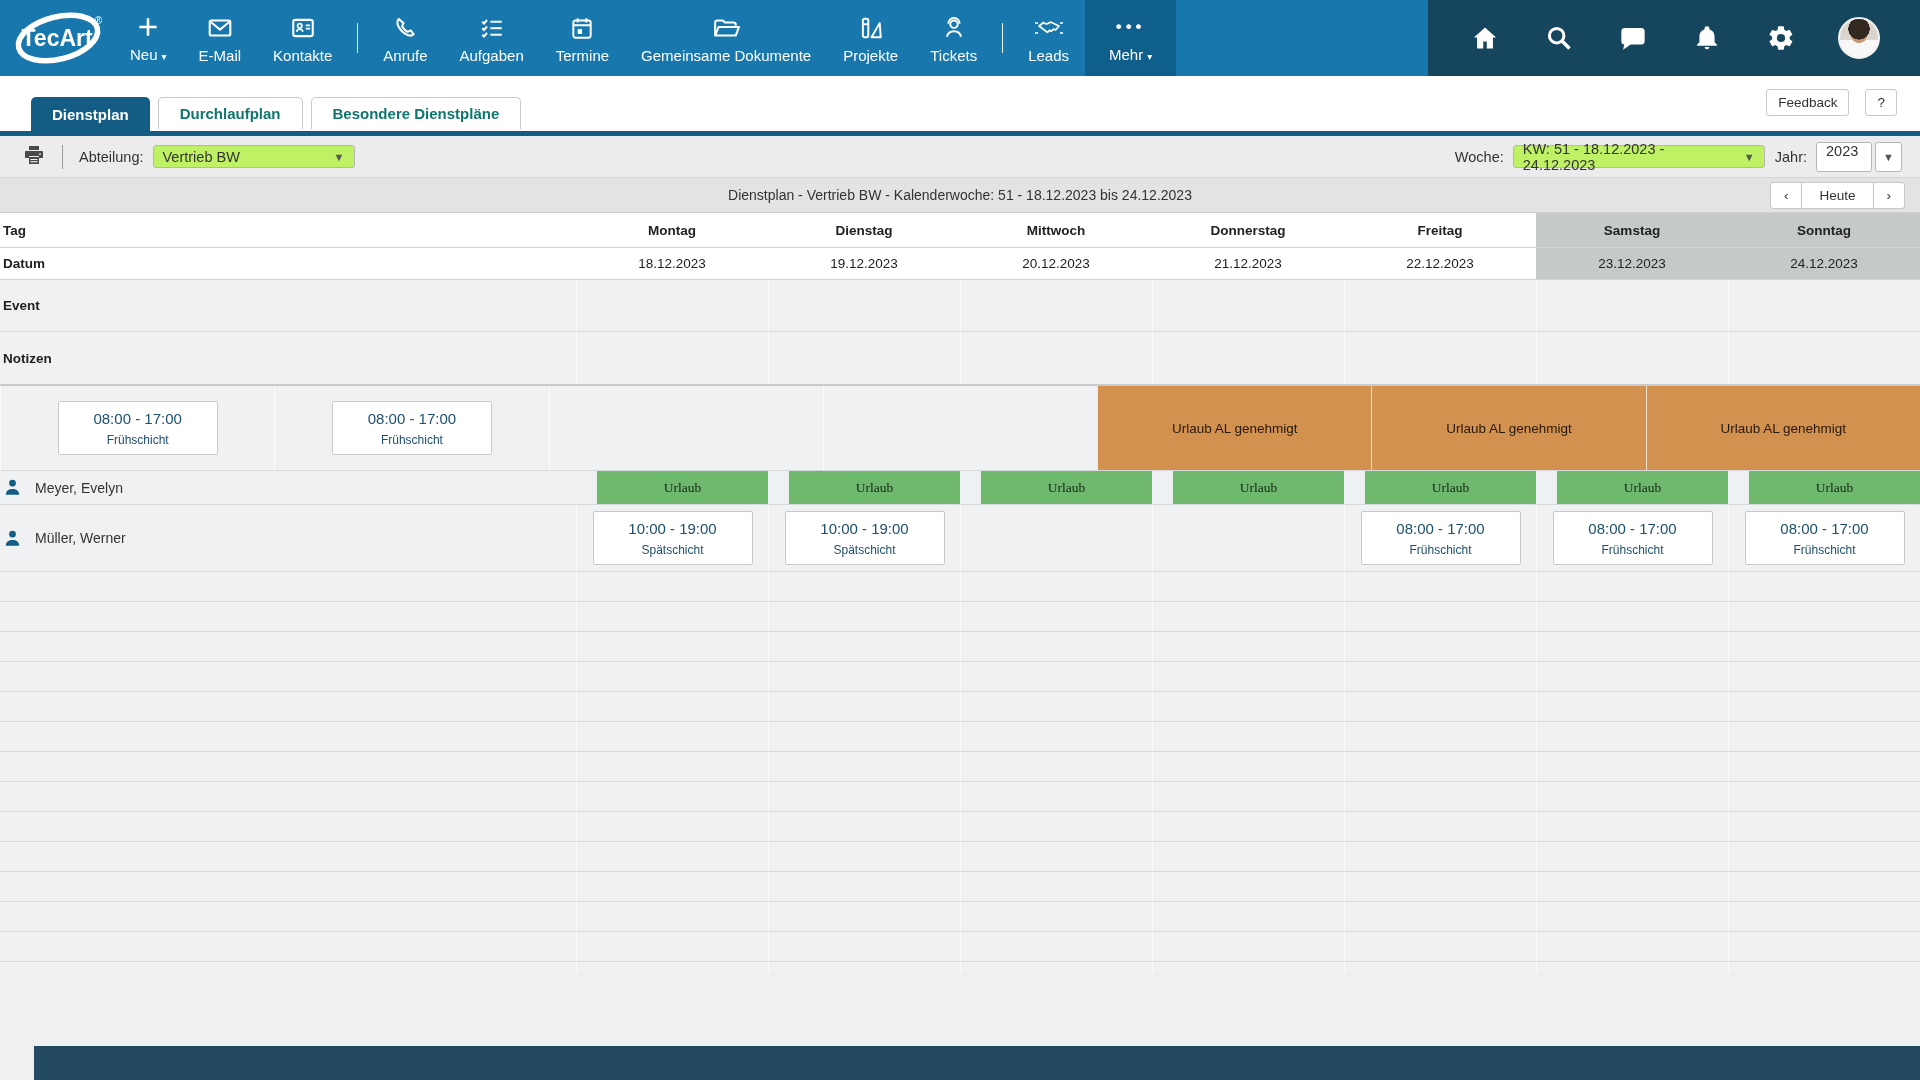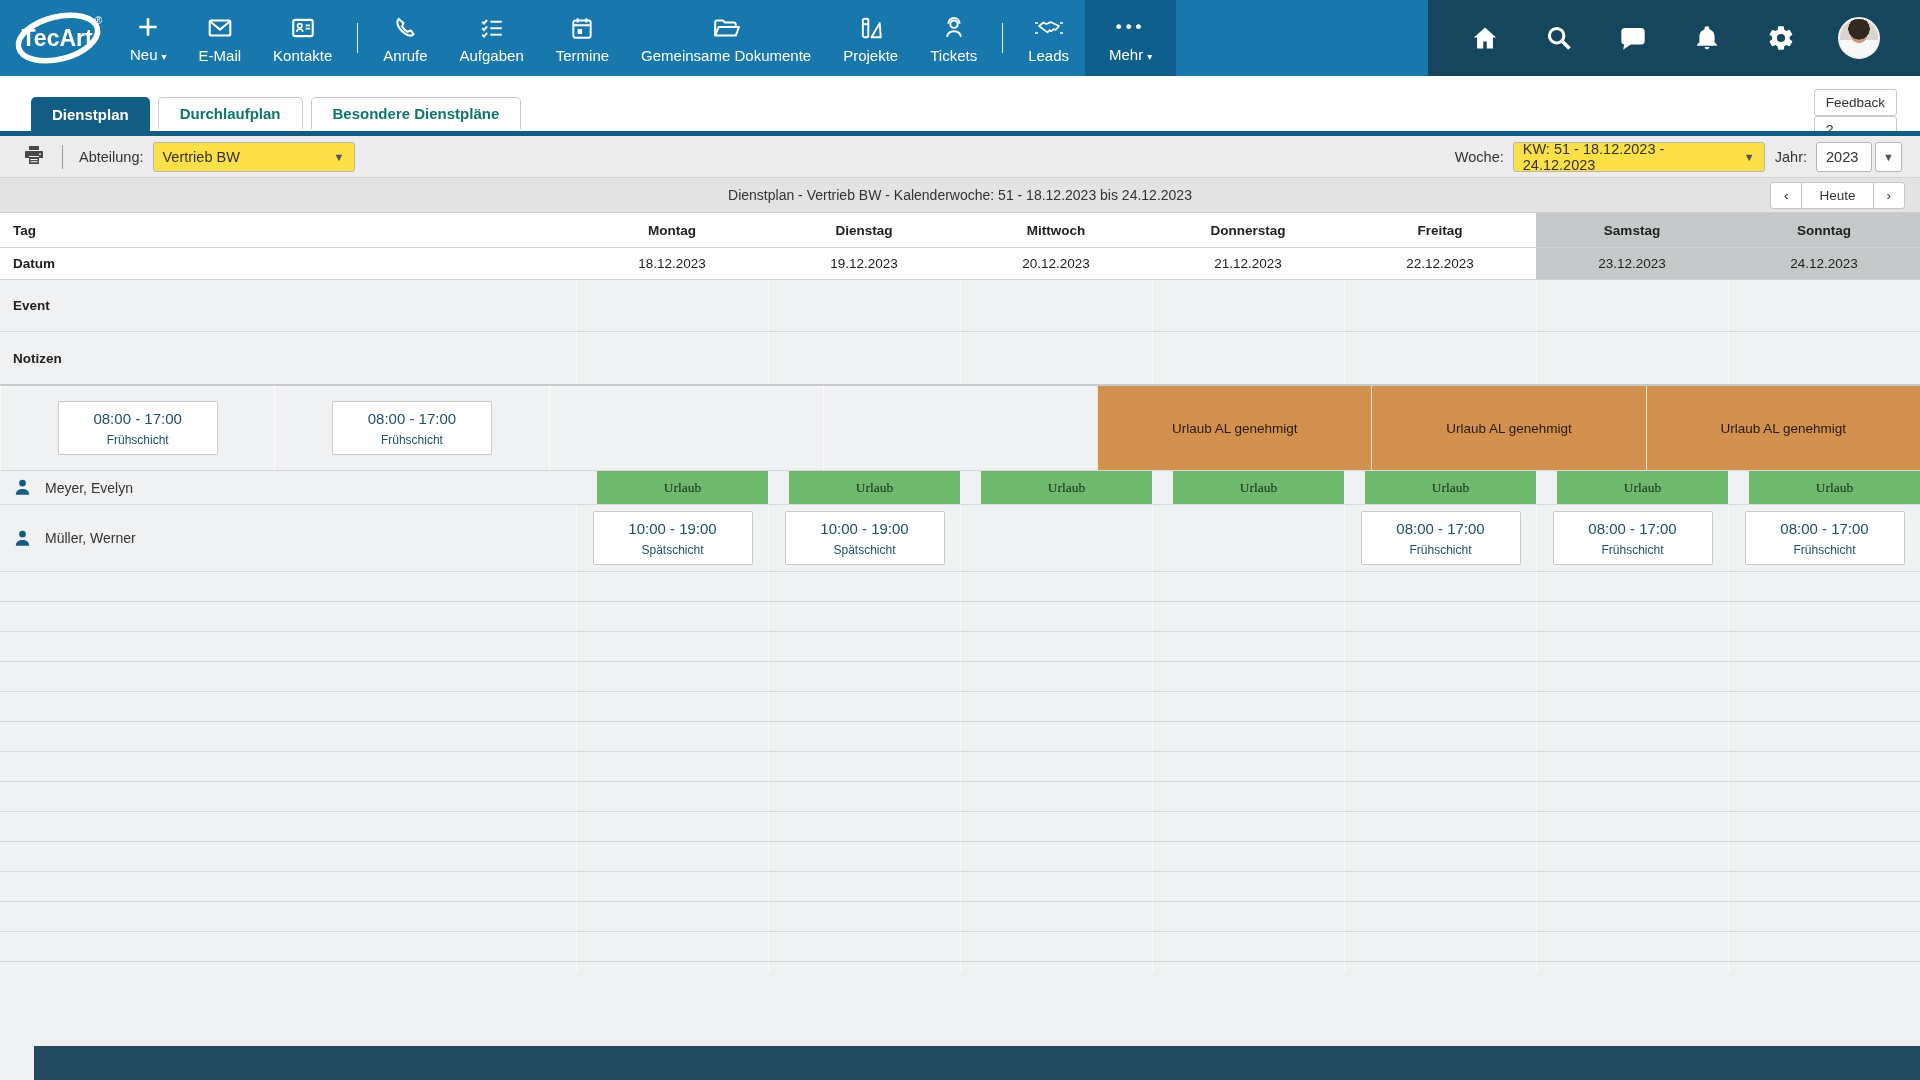--- a/index.html
+++ b/index.html
@@ -29,55 +29,55 @@
       radial-gradient(circle at 50% 26%, #33281f 0 31%, rgba(0,0,0,0) 32%),
       radial-gradient(circle at 50% 42%, #c59a74 0 27%, rgba(0,0,0,0) 28%),
       linear-gradient(180deg,#d9d5cd 0 55%, #f7f7f7 55% 100%);}
 
   
   .tabstrip{ position:absolute; top:76px; left:0; width:1920px; height:55px; background:#fff;}
   .tabs{ position:absolute; left:31px; bottom:0; display:flex; align-items:flex-start; gap:8px;font-weight:bold;}
   .tab{ height:32px; padding:0 21px; display:flex; align-items:center; font-size:15px; color:#0f766e;
     background:#fff; border:1px solid #c9c9c9; border-bottom:none; border-radius:5px 5px 0 0; cursor:pointer; white-space:nowrap;}
   .tab.active{ height:34px; background:var(--accent,#135c84); color:#fff; border:none;}
-  .helpbtns{ position:absolute; right:23px; top:13px; display:flex; gap:0;flex-direction:column;}
+  .helpbtns{ position:absolute; right:23px; top:13px; display:flex; gap:16px;}
   .hbtn{ height:27px; background:#fff; border:1px solid #c9c9c9; border-radius:3px;
     font-size:13.5px; color:#333; display:flex; align-items:center; padding:0 11px; cursor:pointer;}
   .tab-underline{ position:absolute; top:131px; left:0; width:1920px; height:5px; background:var(--accent,#135c84);}
 
   
   .toolbar{ position:absolute; top:136px; left:0; width:1920px; height:42px; background:#ececec;
     border-bottom:1px solid #d4d5d5; display:flex; align-items:center; padding:0 18px 0 22px; font-size:14.5px; color:#333;}
   .tb-div{ width:1px; height:24px; background:#9a9a9a; margin:0 16px;}
-  .sel{ background:#fde047; border:1px solid #b6b6b6; border-radius:3px; height:30px;
+  .sel{ background:#bef264; border:1px solid #b6b6b6; border-radius:3px; height:23px;
     display:flex; align-items:center; justify-content:space-between; padding:0 9px; cursor:pointer;}
   .sel .caret{ color:#555; font-size:11px; margin-left:10px;}
   .lab{ margin-right:9px; white-space:nowrap;}
   .tb-right{ margin-left:auto; display:flex; align-items:center;}
   .yearbox{ background:#fff; border:1px solid #b6b6b6; border-radius:3px; height:30px; width:56px;
-    display:flex; align-items:center; padding:7px 9px; font-size:14.5px;}
+    display:flex; padding:0 9px; font-size:14.5px;}
   .yearbtn{ background:#fff; border:1px solid #b6b6b6; border-radius:3px; height:30px; width:27px;
     display:flex; align-items:center; justify-content:center; margin-left:3px; color:#555; font-size:11px; cursor:pointer;}
 
   
   .titlebar{ position:absolute; top:178px; left:0; width:1920px; height:35px; background:#e3e3e4;
     border-bottom:1px solid #cfcfd0;}
   .sched-title{ position:absolute; left:0; right:0; top:0; height:34px; display:flex;
     align-items:center; justify-content:center; font-size:14px; color:#333;}
   .navgroup{ position:absolute; right:15px; top:4px; display:flex;}
   .tb-btn{ height:27px; background:#fff; border:1px solid #c6c6c6; font-size:13.5px; color:#333;
     display:flex; align-items:center; padding:0 13px; margin-left:-1px; cursor:pointer;}
   .tb-btn:first-child{ border-radius:3px 0 0 3px;}
   .tb-btn:last-child{ border-radius:0 3px 3px 0;}
   .tb-btn.today{ padding:0 17px;}
 
   
   .schedule{ position:absolute; top:213px; left:0; width:1920px; height:760px; overflow:hidden; background:#eff0f2;}
   .srow{ display:flex; width:1920px;}
-  .sch-label{ flex:0 0 576px; display:flex; align-items:center; padding-left:13px; font-size:13.5px; color:#222;}
+  .sch-label{ flex:0 0 576px; display:flex; align-items:center; padding-left:3px; font-size:13.5px; color:#222;}
   .sch-cell{ flex:1 1 0; display:flex; align-items:center; justify-content:center; font-size:13.5px; color:#222; min-width:0;}
   .row-days{ height:35px; background:#fff; border-bottom:1px solid #d2d3d4;}
   .row-days .sch-label, .row-days .sch-cell{ font-weight:bold;}
   .row-dates{ height:32px; background:#fff; border-bottom:1px solid #d2d3d4;}
   .row-dates .sch-label{ font-weight:bold;}
   .weekend{ background:#c6c9ca;}
   .grayrow{ background:#f0f1f2; border-bottom:1px solid #d8d9da;}
   .grayrow .sch-label{ font-weight:bold;}
   .slot{ border-left:1px solid #fbfbfb;}
   .row-event{ height:52px;}

